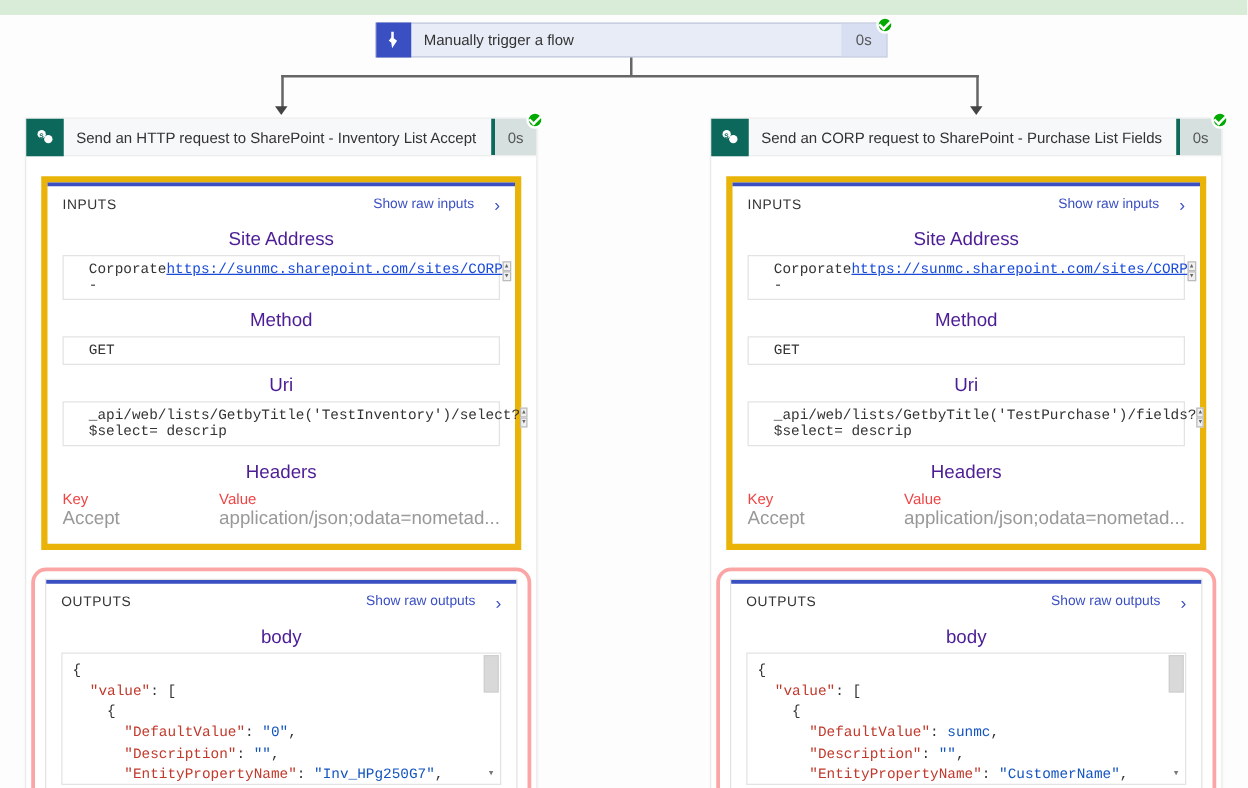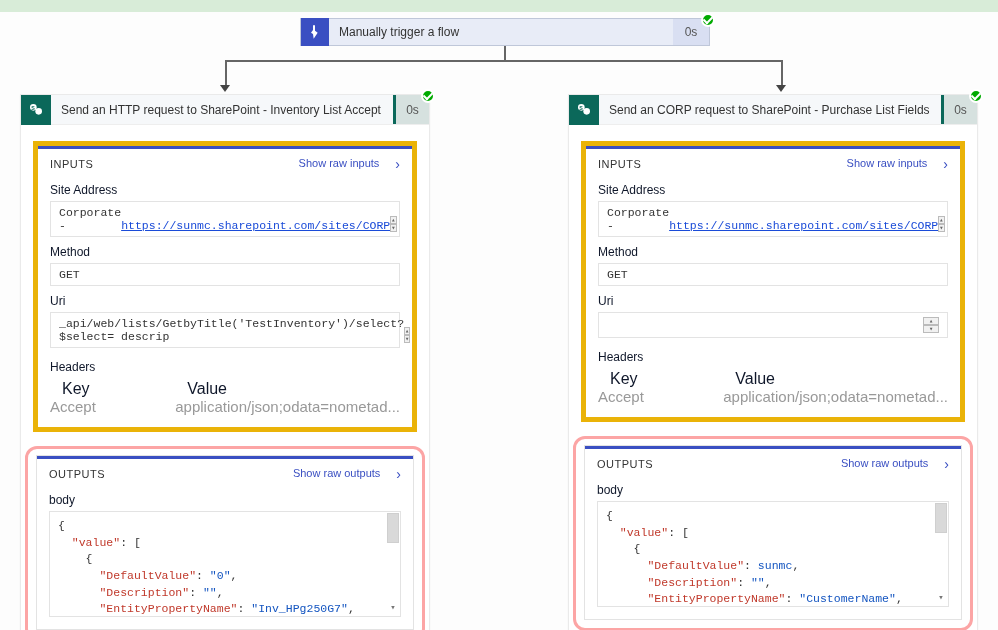--- a/index.html
+++ b/index.html
@@ -131,47 +131,47 @@
     margin-bottom: 12px;
   }
   .section-head .label { font-size: 11px; letter-spacing: 0.5px; color: #333; }
   .show-raw {
     color: #3a4fc2;
     font-size: 11px;
     display: flex; gap: 16px;
     cursor: pointer;
   }
   .chev { font-size: 14px; line-height: 1; }
-  .field-label { font-size: 12px; color: #0f172a; margin: 8px 0 4px 0; }
+  .field-label { font-size: 15px; color: #4c1d95; margin: 8px 0 4px 0; text-align: center; }
   .fld {
     border: 1px solid #e3e3e3;
-    padding: 4px 8px;
+    padding: 4px 20px;
     font-family: "Consolas","Courier New",monospace;
     font-size: 11.5px;
     color: #333;
     background: #fff;
     position: relative;
     display: flex;
-    align-items: flex-end;
+    align-items: flex-start;
   }
   .fld a { color: #1a4bd8; text-decoration: underline; }
   .spinner {
     width: 16px;
     display: flex; flex-direction: column;
     margin-left: auto;
   }
   .spinner div {
     height: 8px;
     border: 1px solid #bbb;
     background: #f1f1f1;
     font-size: 7px; line-height: 6px; text-align: center; color: #666;
   }
   .kv-row { display: flex; margin-top: 6px; }
   .kv-cell { flex: 1; }
-  .kv-cell .k { font-size: 16px; color: #0f172a; margin-left: 12px; }
+  .kv-cell .k { font-size: 12px; color: #ef4444; }
   .kv-cell .v { font-size: 15px; color: #999; margin-top: 0; white-space: nowrap; overflow: hidden; text-overflow: ellipsis; }
   .highlight {
     border: 3px solid #fca5a5;
     border-radius: 12px;
     padding: 0;
     margin: 14px 4px 6px 4px;
   }
   .highlight .section {
     margin: 6px 8px 8px 8px;
     border: 1px solid #e3e3e3;
@@ -346,20 +346,21 @@
             <div>▴</div>
             <div>▾</div>
           </div>
     </div>
 
     <div class="field-label">Method</div>
     <div class="fld">GET</div>
 
     <div class="field-label">Uri</div>
     <div class="fld">
+      <span>_api/web/lists/GetbyTitle('TestPurchase')/fields?$select= descrip</span>
       <div class="spinner">
             <div>▴</div>
             <div>▾</div>
           </div>
     </div>
 
     <div class="field-label" style="margin-top:12px;">Headers</div>
     <div class="kv-row">
       <div class="kv-cell">
         <div class="k">Key</div>

